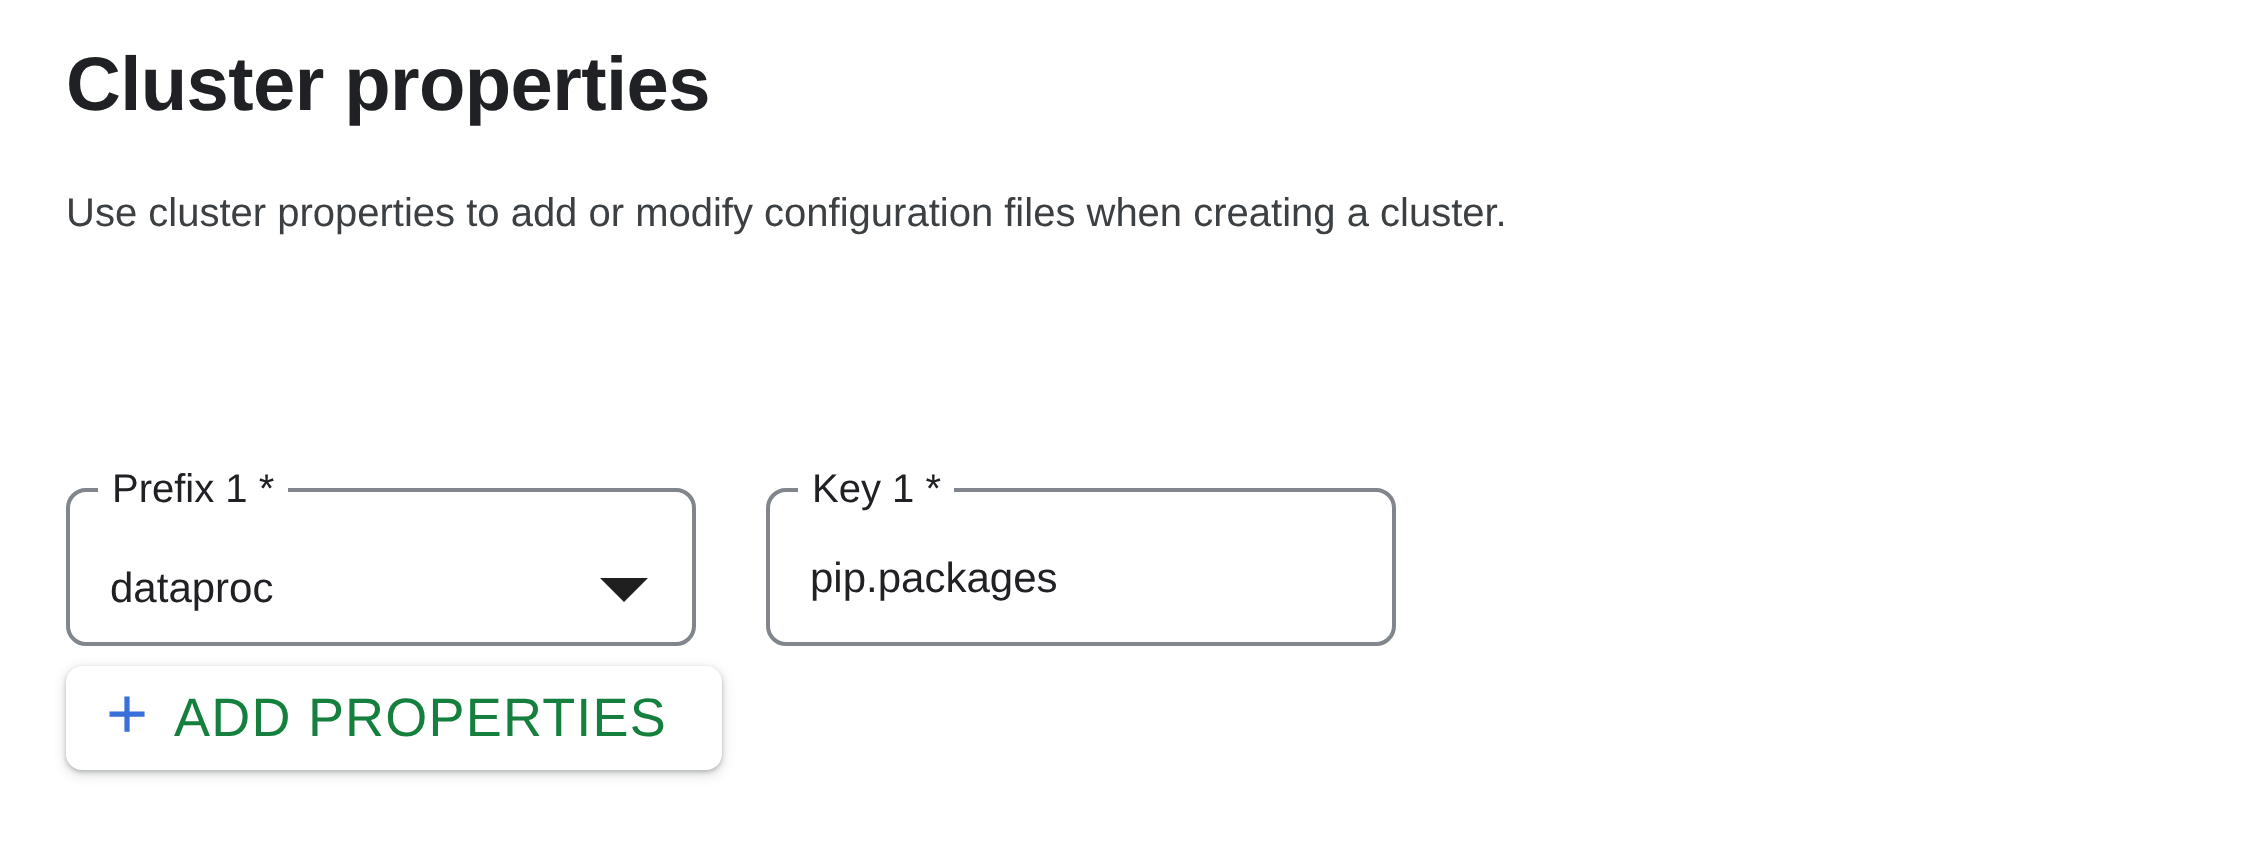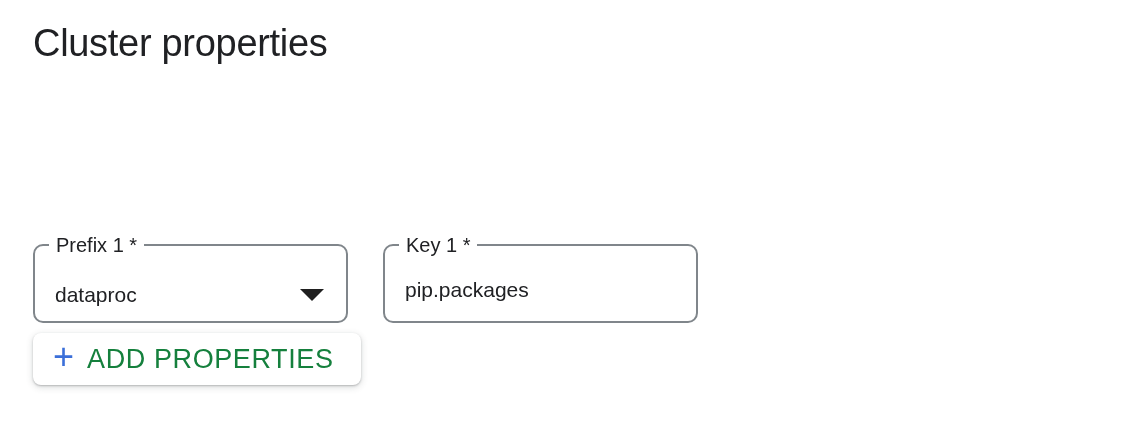--- a/index.html
+++ b/index.html
@@ -3,21 +3,21 @@
 <meta charset="utf-8">
 <style>
   * { margin: 0; padding: 0; box-sizing: border-box; }
   html, body { width: 1122px; height: 432px; background: #ffffff; overflow: hidden; }
   body { font-family: "Liberation Sans", "DejaVu Sans", sans-serif; color: #202124; }
 
   .page { position: relative; width: 1122px; height: 432px; background: #ffffff; }
 
   .page-title {
     position: absolute; left: 33px; top: 22px;
-    font-size: 38px; font-weight: 400; color: #202124; letter-spacing: -0.3px;
+    font-size: 38px; font-weight: 700; color: #202124; letter-spacing: -0.3px;
   }
 
   .page-description {
     position: absolute; left: 33px; top: 96px;
     font-size: 20px; font-weight: 400; color: #3c4043;
   }
 
   .fields-row {
     position: absolute; left: 33px; top: 205px;
     display: flex; gap: 35px; align-items: flex-end;
@@ -84,20 +84,21 @@
     white-space: nowrap;
   }
 </style>
 </head>
 <body>
 
 <div class="page">
 
   <h1 class="page-title">Cluster properties</h1>
 
+  <p class="page-description">Use cluster properties to add or modify configuration files when creating a cluster.</p>
 
   <div class="fields-row">
 
     <div class="field w-prefix">
       <span class="field-label">Prefix 1 *</span>
       <div class="select-box" role="button" aria-haspopup="listbox">
         <span class="select-value">dataproc</span>
         <span class="caret-down"></span>
       </div>
     </div>

